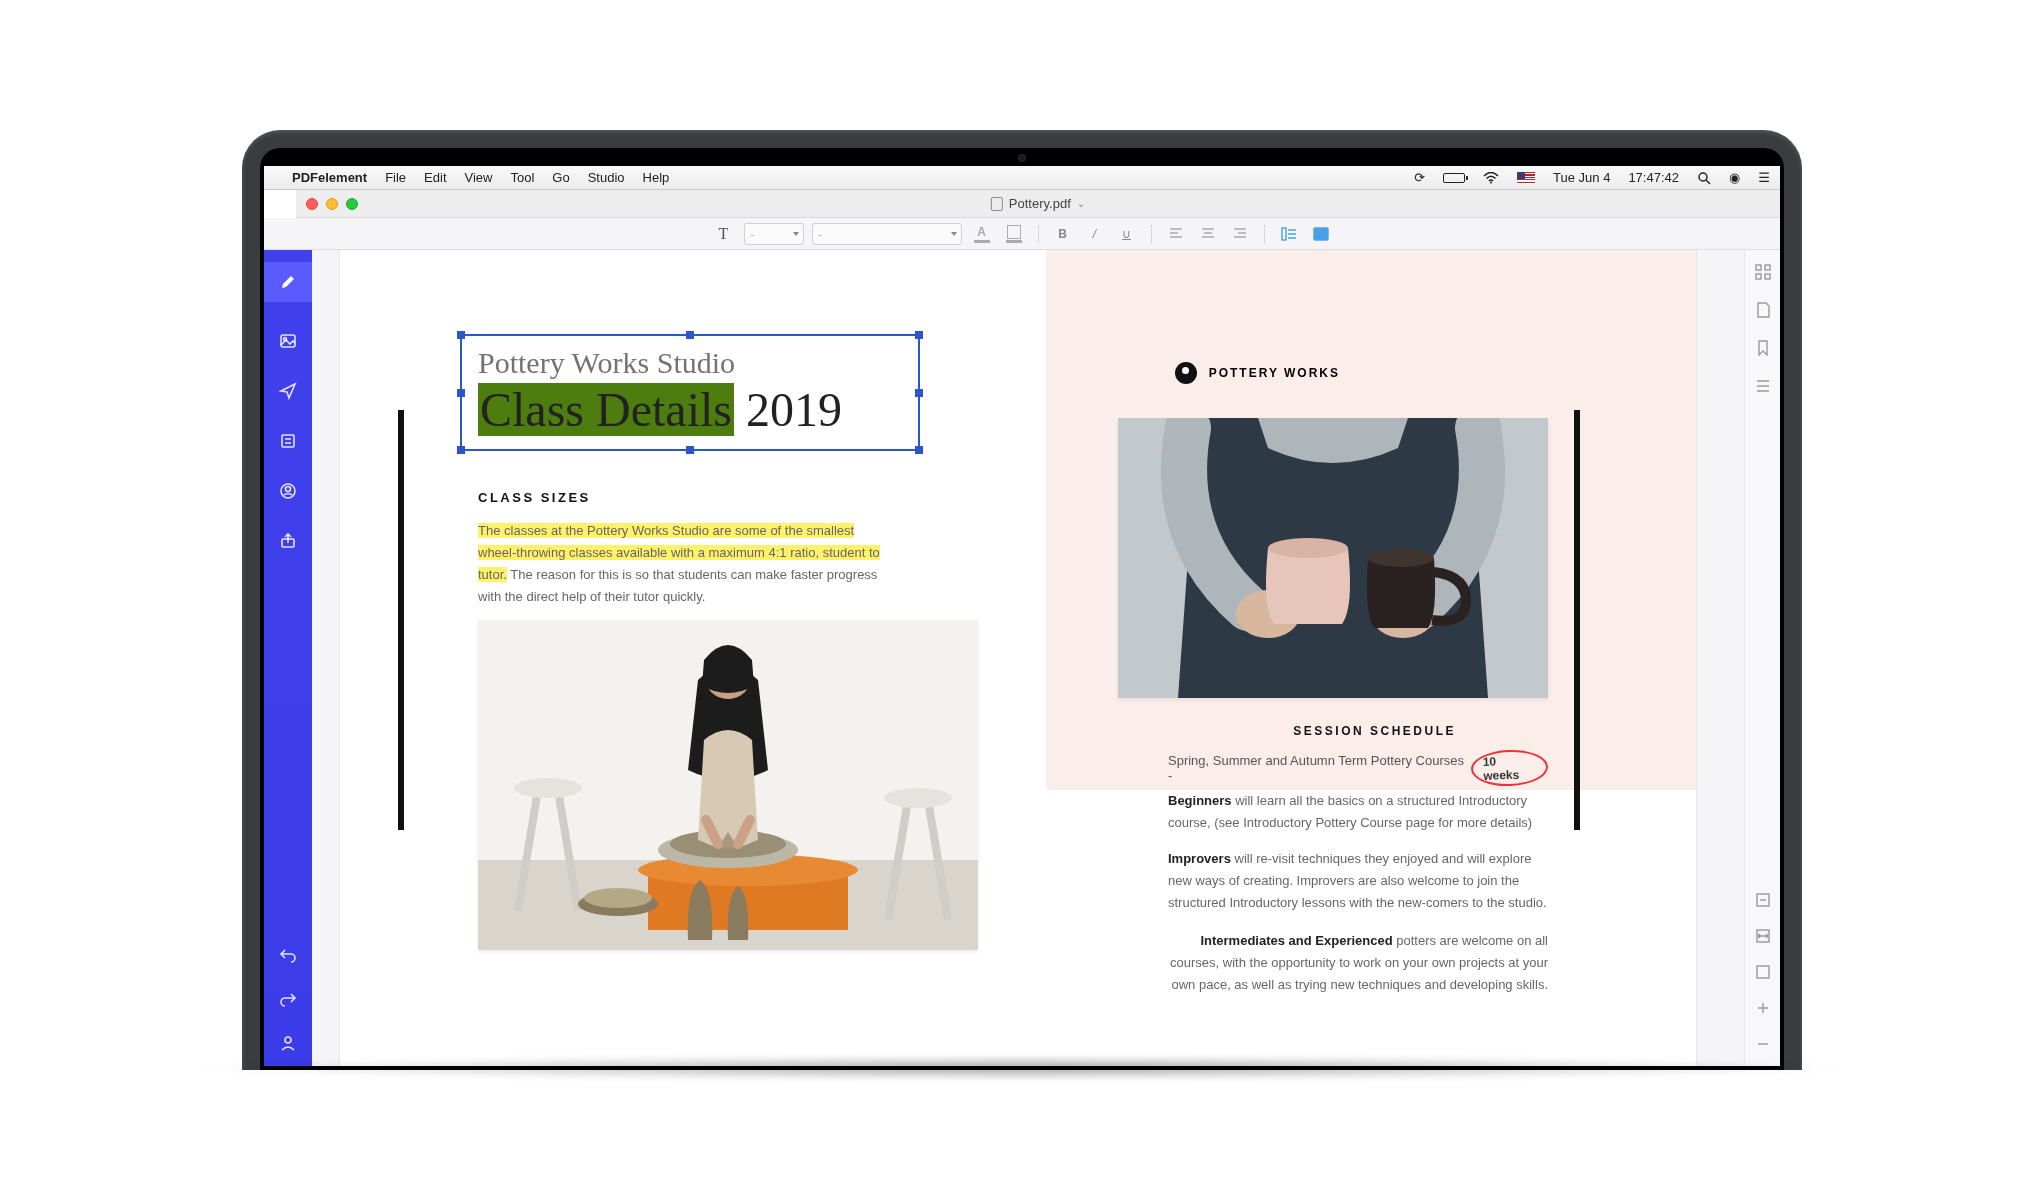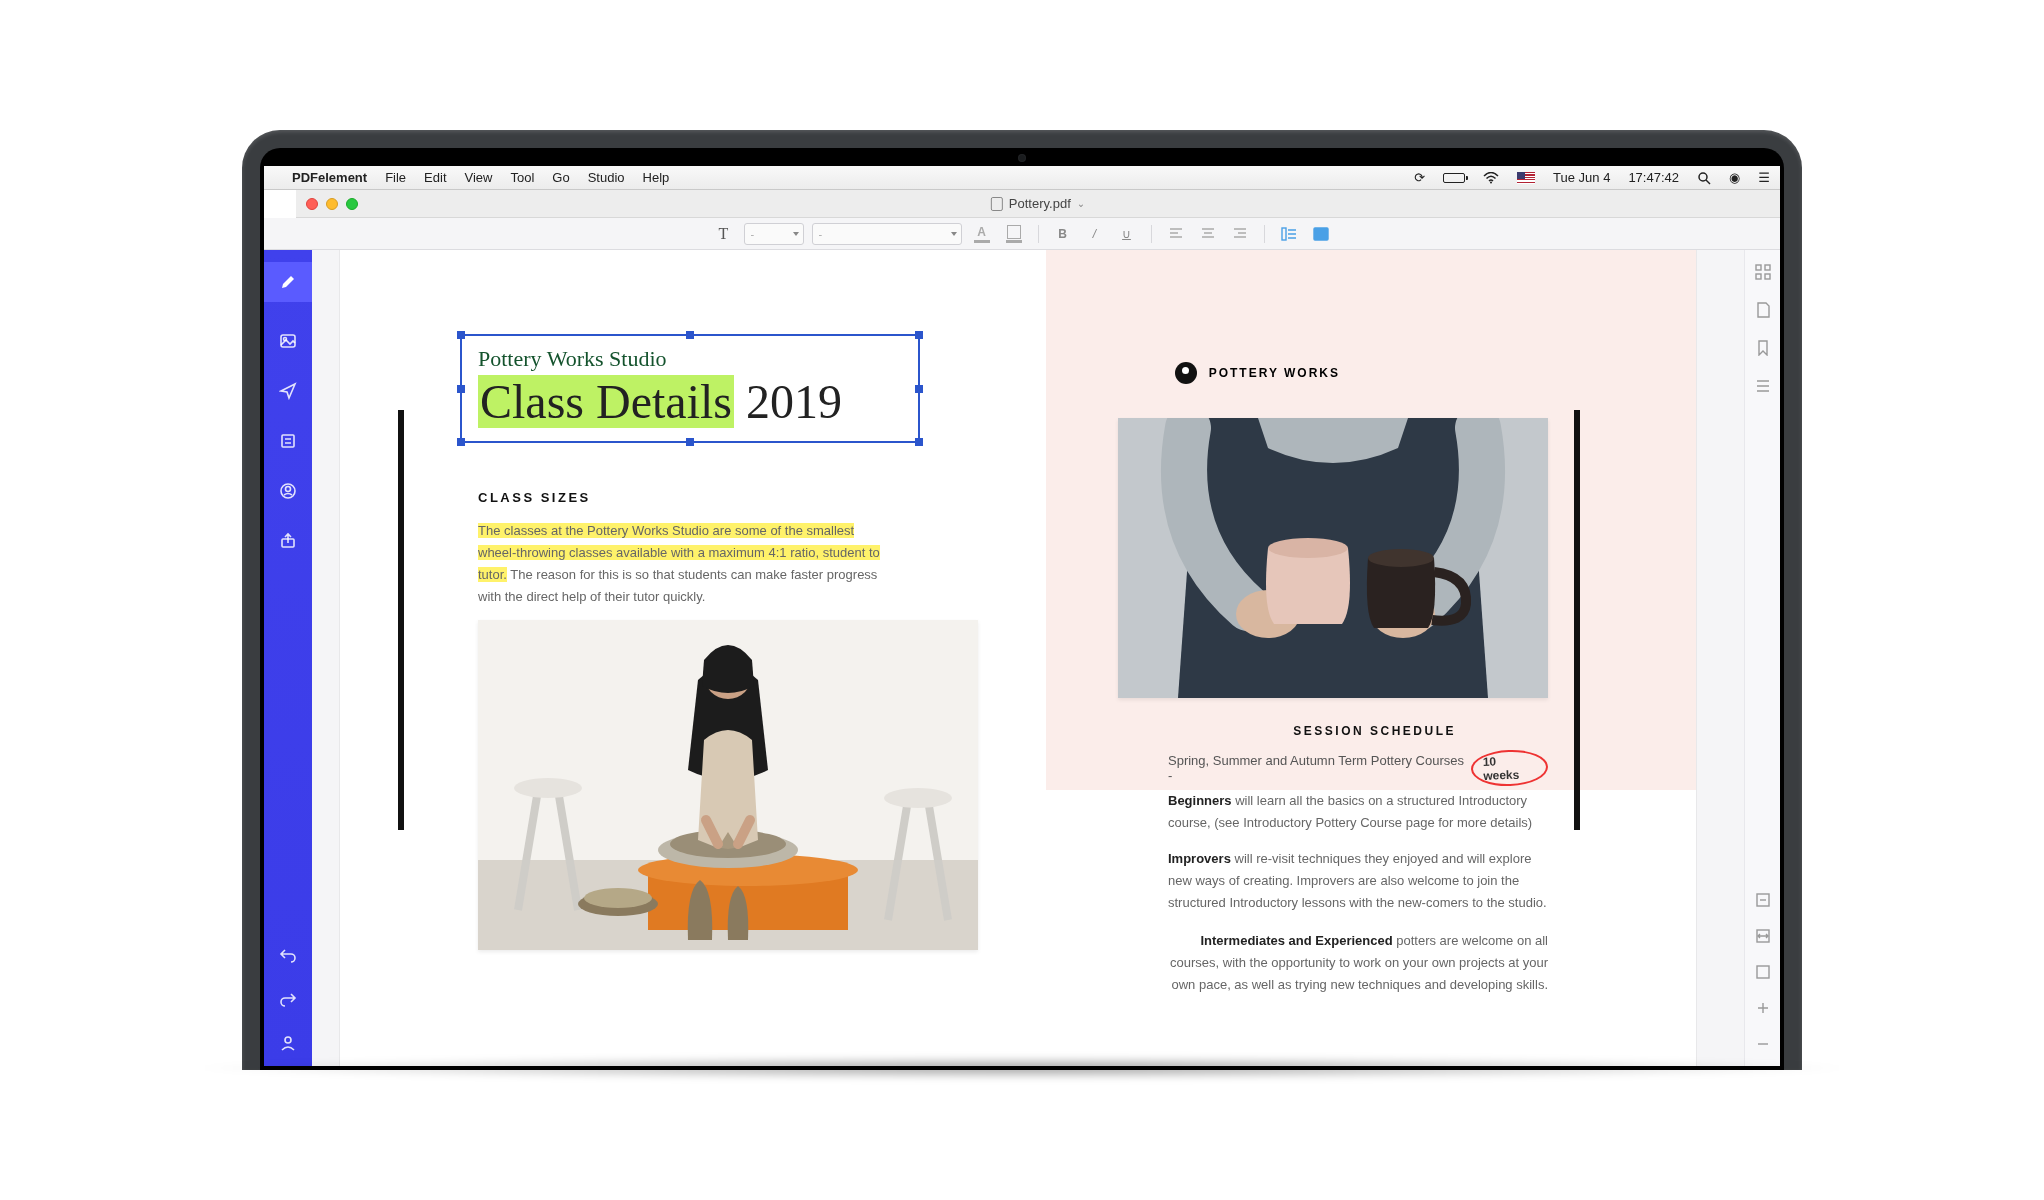--- a/index.html
+++ b/index.html
@@ -61,23 +61,23 @@
 
 .crop-marks-v { position: absolute; width: 6px; height: 420px; background: #111; }
 .crop-left { left: 58px; top: 160px; }
 .crop-right { right: 116px; top: 160px; }
 
 .title-box { position: absolute; left: 120px; top: 84px; width: 460px; border: 2px solid #2b55cc; padding: 10px 16px 12px; }
 .title-box .handle { position: absolute; width: 8px; height: 8px; background: #2b55cc; }
 .h-tl { left: -5px; top: -5px;} .h-tr { right: -5px; top: -5px;} .h-bl { left: -5px; bottom: -5px;} .h-br { right: -5px; bottom: -5px;}
 .h-tm { left: 50%; top: -5px; transform: translateX(-50%);} .h-bm { left: 50%; bottom: -5px; transform: translateX(-50%);}
 .h-ml { left: -5px; top: 50%; transform: translateY(-50%);} .h-mr { right: -5px; top: 50%; transform: translateY(-50%);}
-.title-line1 { font-family: Georgia, "Times New Roman", serif; font-size: 22px; color: #14532d; }
+.title-line1 { font-family: Georgia, "Times New Roman", serif; font-size: 30px; color: #737373; }
 .title-line2 { font-family: Georgia, "Times New Roman", serif; font-size: 48px; color: #222; margin-top: 2px; }
-.title-highlight { background: #bef264; padding: 0 2px; }
+.title-highlight { background: #4d7c0f; padding: 0 2px; }
 
 .section-heading { font-size: 13px; letter-spacing: 2.5px; font-weight: 700; text-transform: uppercase; color: #111; }
 .class-sizes-heading { position: absolute; left: 138px; top: 240px; }
 .class-sizes-text { position: absolute; left: 138px; top: 270px; width: 410px; font-size: 13px; line-height: 1.7; color: #666; }
 .hl { background: #fff26a; }
 
 .photo { position: absolute; background: #ddd; box-shadow: 0 2px 4px rgba(0,0,0,.08); overflow: hidden; }
 .photo-left { left: 138px; top: 370px; width: 500px; height: 330px; }
 .photo-right { right: 148px; top: 168px; width: 430px; height: 280px; }
 .photo svg { width: 100%; height: 100%; }

